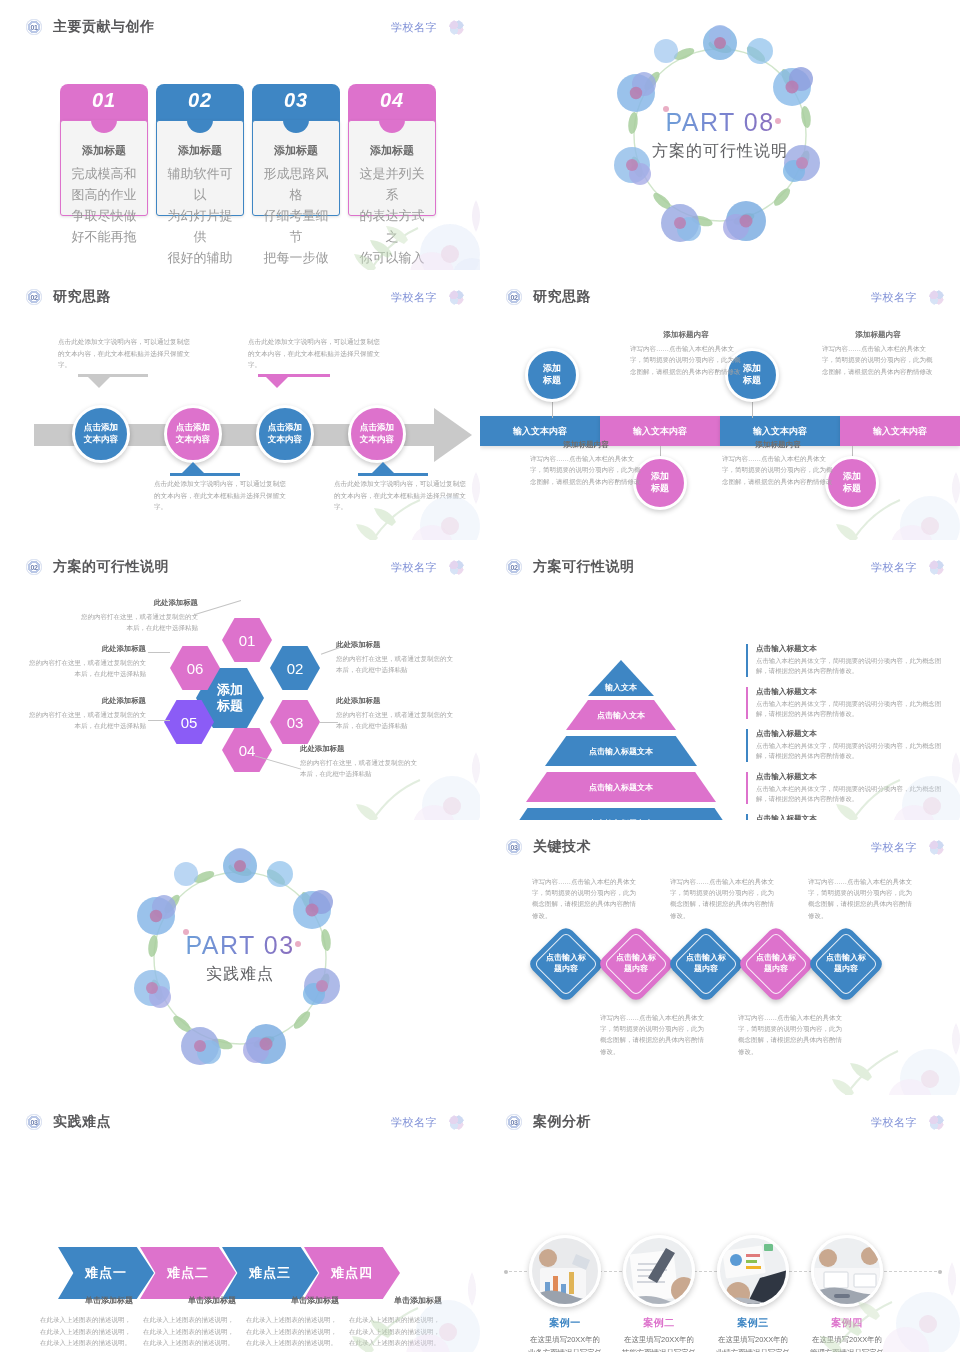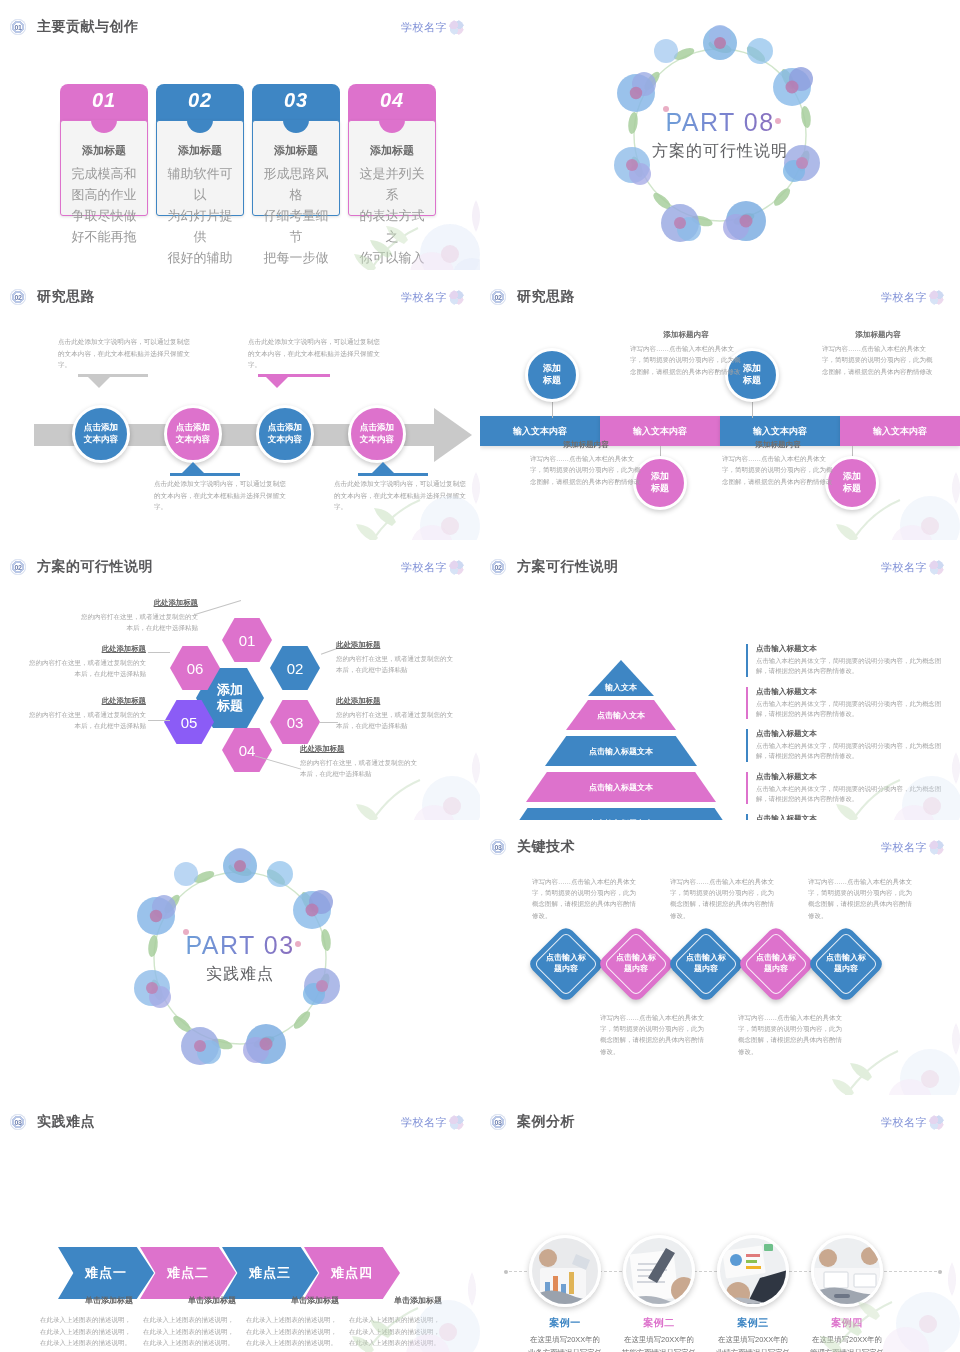--- a/index.html
+++ b/index.html
@@ -2,28 +2,28 @@
 <html><head>
 <meta charset="utf-8">
 <style>
   *{box-sizing:border-box;margin:0;padding:0}
   html,body{background:#ffffff;}
   body{width:960px;height:1352px;font-family:"Liberation Sans","DejaVu Sans",sans-serif;color:#4a4a4a;position:relative;overflow:hidden;}
   .grid{display:grid;grid-template-columns:480px 480px;grid-template-rows:270px 270px 280px 275px 257px;width:960px;height:1352px;}
   .slide{position:relative;background:#fff;overflow:hidden;}
 
   
-  .hdr{position:absolute;top:14px;left:10px;right:16px;height:26px;display:flex;align-items:center;}
+  .hdr{position:absolute;top:14px;left:26px;right:16px;height:26px;display:flex;align-items:center;}
   .seal{width:16px;height:16px;border-radius:50%;flex:0 0 auto;position:relative;
         background:radial-gradient(circle at 50% 50%, #ffffff 0 34%, #b9c7e6 34% 56%, #ffffff 56% 64%, #cfd8ee 64% 100%);
         box-shadow:0 0 0 1px #dfe5f2 inset;}
   .seal span{position:absolute;inset:0;display:flex;align-items:center;justify-content:center;
              font-size:7px;font-weight:bold;color:#6d7fae;letter-spacing:-0.3px;}
   .hdr-title{margin-left:11px;font-size:14px;font-weight:bold;color:#58585a;letter-spacing:0.5px;}
-  .hdr-right{margin-left:auto;display:flex;align-items:flex-end;gap:2px;}
+  .hdr-right{margin-left:auto;display:flex;align-items:flex-end;gap:12px;}
   .school{font-size:11px;color:#7e8fd6;letter-spacing:0.5px;}
   .flower-mark{width:15px;height:15px;border-radius:50%;
      background:radial-gradient(circle at 30% 32%, #e4d5ef 0 30%, transparent 31%),
                 radial-gradient(circle at 70% 30%, #cdd9f2 0 28%, transparent 29%),
                 radial-gradient(circle at 32% 70%, #d7e3f6 0 28%, transparent 29%),
                 radial-gradient(circle at 70% 70%, #ecd9ee 0 28%, transparent 29%),
                 radial-gradient(circle at 50% 50%, #f0e2f3 0 22%, transparent 23%);}
 
   
   .floral-br{position:absolute;right:-10px;bottom:-20px;width:190px;height:140px;pointer-events:none;opacity:.85;}
@@ -75,21 +75,21 @@
   .blk{position:absolute;width:112px;}
   .blk h5{font-size:7.6px;color:#6d6d6d;text-align:center;margin-bottom:3px;font-weight:bold;}
   .blk p{font-size:6.5px;color:#a3a3a3;line-height:1.75;}
   .stem{position:absolute;width:1px;background:#bdbdbd;}
 
   
   .hex{position:absolute;width:50px;height:44px;clip-path:polygon(25% 0%,75% 0%,100% 50%,75% 100%,25% 100%,0% 50%);
        display:flex;align-items:center;justify-content:center;color:#fff;font-size:15px;filter:drop-shadow(1px 2px 2px rgba(0,0,0,.22));}
   .hex.core{width:68px;height:60px;font-size:13px;font-weight:bold;line-height:1.2;text-align:center;}
   .hx-txt{position:absolute;width:120px;}
-  .hx-txt h5{font-size:7.4px;color:#636363;font-weight:bold;margin-bottom:3px;text-decoration:underline;}
+  .hx-txt h5{font-size:7.4px;color:#636363;font-weight:bold;margin-bottom:3px;}
   .hx-txt p{font-size:6.5px;color:#a5a5a5;line-height:1.7;}
   .lead{position:absolute;height:1px;background:#c4c4c4;}
 
   
   .pyr{position:absolute;left:36px;top:120px;width:210px;height:180px;}
   .pl{position:absolute;left:50%;transform:translateX(-50%);display:flex;align-items:center;
       justify-content:center;color:#fff;font-size:8px;font-weight:bold;}
   .pyr-list{position:absolute;right:14px;top:104px;width:200px;}
   .pli{padding-left:8px;margin-bottom:10px;border-left:2.4px solid #3e86c4;}
   .pli.p{border-left-color:#dd72cc}

